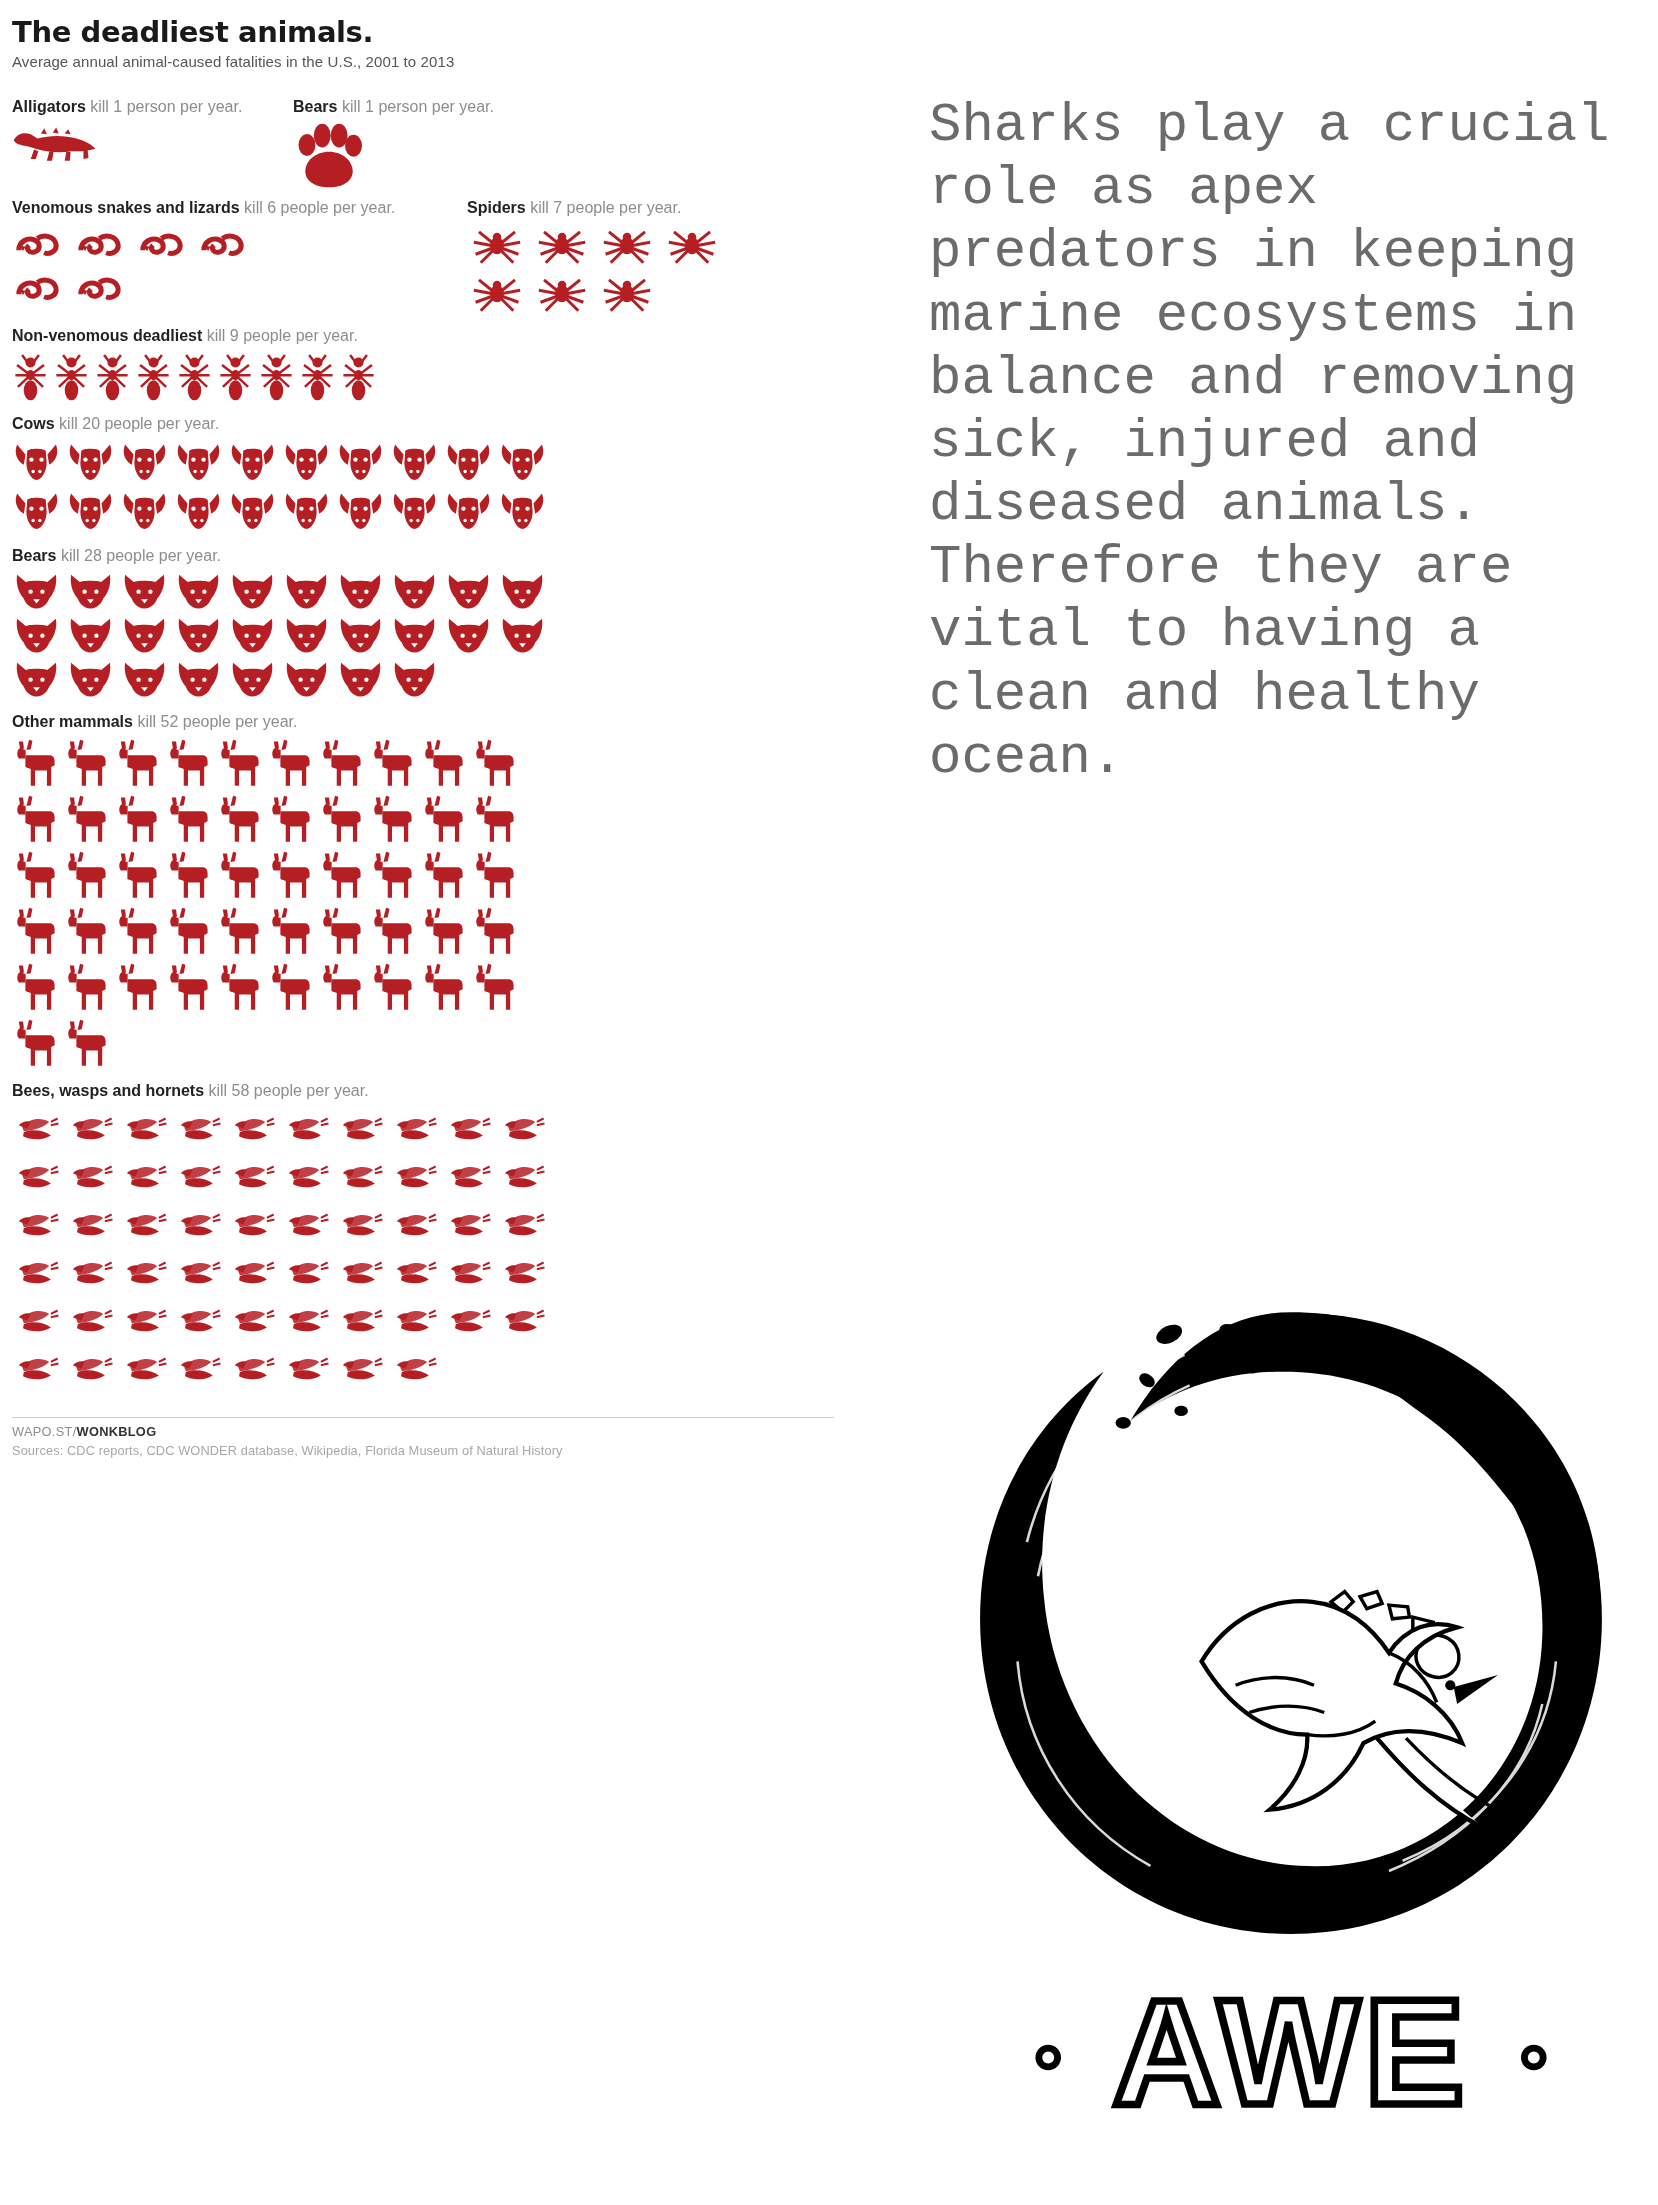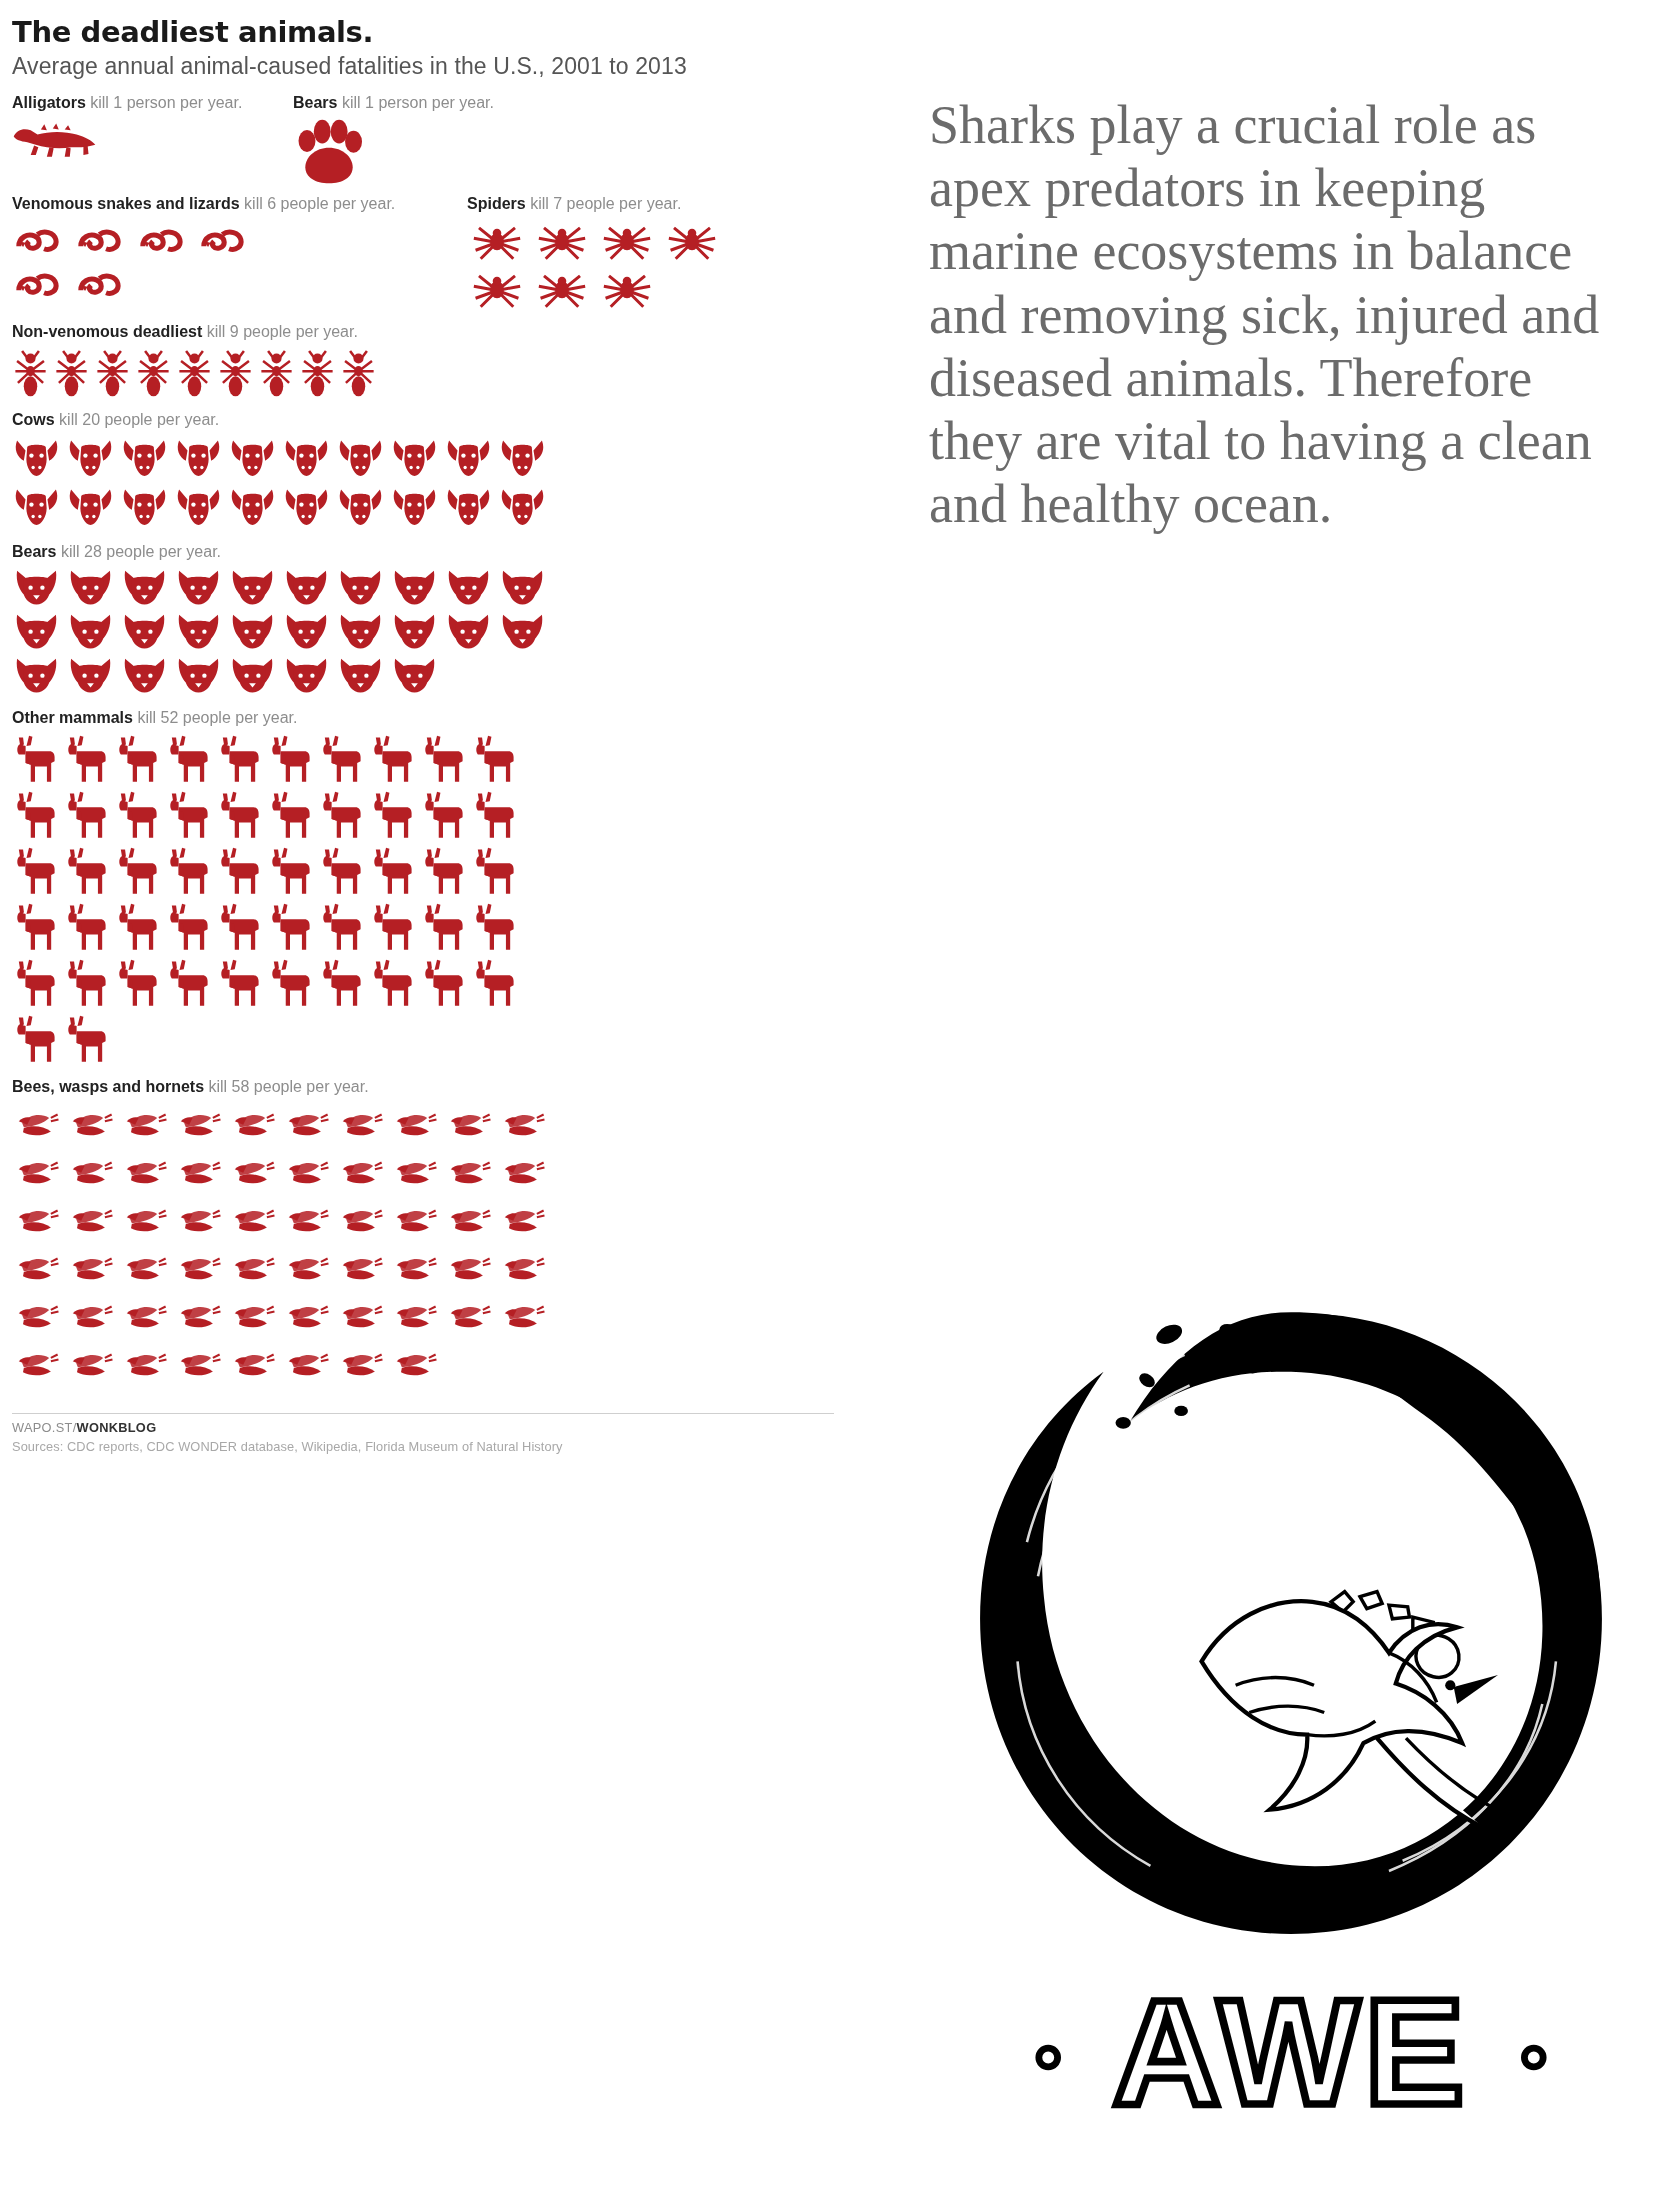--- a/index.html
+++ b/index.html
@@ -32,23 +32,23 @@
   }
   .info-title {
     font-family: "DejaVu Sans", sans-serif;
     font-weight: bold;
     font-size: 29px;
     color: #1a1a1a;
     letter-spacing: -0.4px;
     margin: 6.8px 0 3.4px 0;
   }
   .info-sub {
-    font-size: 23px;
+    font-size: 15px;
     color: #555555;
-    margin: 0 0 13px 0;
+    margin: 0 0 27px 0;
     letter-spacing: 0.1px;
   }
 
   .row-label {
     font-size: 16px;
     color: #8d8d8d;
     margin: 0 0 6.8px 0;
     line-height: 1.25;
   }
   .row-label b {
@@ -136,21 +136,21 @@
     left: 929px;
     top: 0;
     width: 729px;
     height: 2205px;
   }
   .right-text {
     position: absolute;
     left: 0;
     top: 94px;
     width: 707px;
-    font-family: Liberation Serif, serif;
+    font-family: Liberation Mono, monospace;
     font-size: 54px;
     line-height: 1.17;
     color: #6b6b6b;
     font-weight: 400;
   }
   .logo-wrap {
     position: absolute;
     left: 17px;
     top: 1261px;
     width: 690px;

